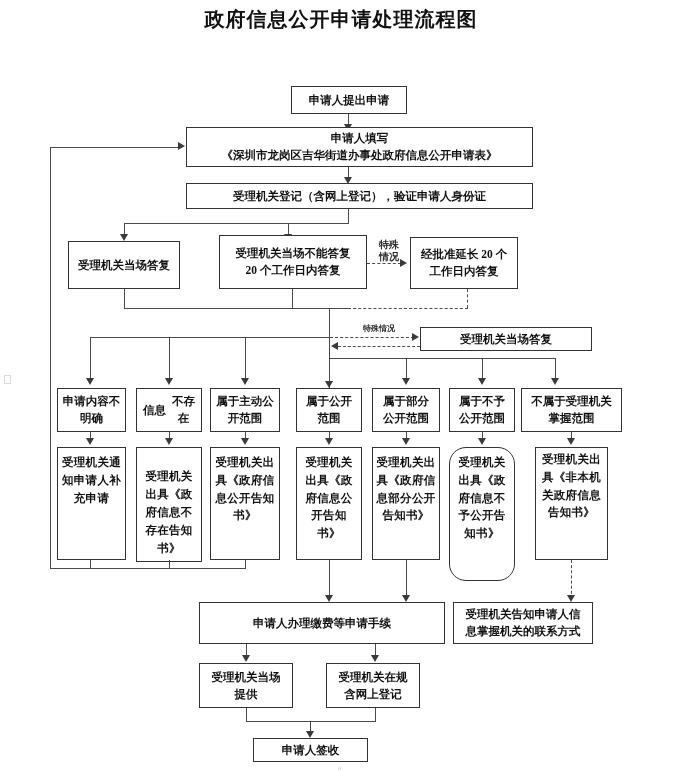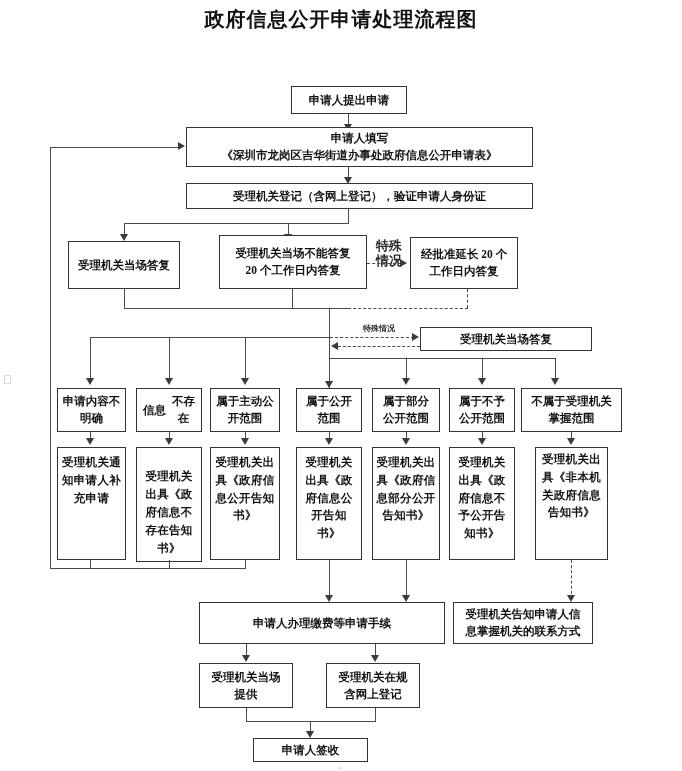--- a/index.html
+++ b/index.html
@@ -72,21 +72,21 @@
   }
   .arrow-l{
     position:absolute;
     width:0;height:0;
     border-top:4.5px solid transparent;
     border-bottom:4.5px solid transparent;
     border-right:7px solid #3a3a3a;
   }
   .note{
     position:absolute;
-    font-size:13px;
+    font-size:10px;
     line-height:1.15;
     color:#2a2a2a;
     text-align:center;
     font-weight:bold;
     width:34px;
   }
   .speck{
     position:absolute;
     width:5px;height:7px;
     border:1px solid #c9c9c9;
@@ -255,21 +255,21 @@
   </div>
 
   <div class="box tight" style="left:296px;top:447px;width:66px;height:113px;align-items:flex-start;padding-top:6px;">
     <span class="t" style="line-height:1.55;letter-spacing:0.3px;">受理机关出具《政府信息公开告知书》</span>
   </div>
 
   <div class="box tight" style="left:372px;top:447px;width:68px;height:113px;align-items:flex-start;padding-top:6px;">
     <span class="t" style="line-height:1.55;letter-spacing:0.3px;">受理机关出具《政府信息部分公开告知书》</span>
   </div>
 
-  <div class="box tight" style="left:449px;top:447px;width:66px;height:113px;align-items:flex-start;padding-top:6px;">
+  <div class="box tight" style="left:449px;top:447px;width:66px;height:134px;align-items:flex-start;padding-top:6px;border-radius:17px;">
     <span class="t" style="line-height:1.55;letter-spacing:0.3px;">受理机关出具《政府信息不予公开告知书》</span>
   </div>
 
   <div class="box tight" style="left:535px;top:447px;width:73px;height:113px;align-items:flex-start;padding-top:3px;">
     <span class="t" style="line-height:1.55;letter-spacing:0.3px;">受理机关出具《非本机关政府信息告知书》</span>
   </div>
 
   <div class="vline" style="left:90px;top:560px;height:9px;"></div>
   <div class="hline" style="left:50px;top:567.5px;width:41px;"></div>
   <div class="vline" style="left:50px;top:147px;height:421px;"></div>

